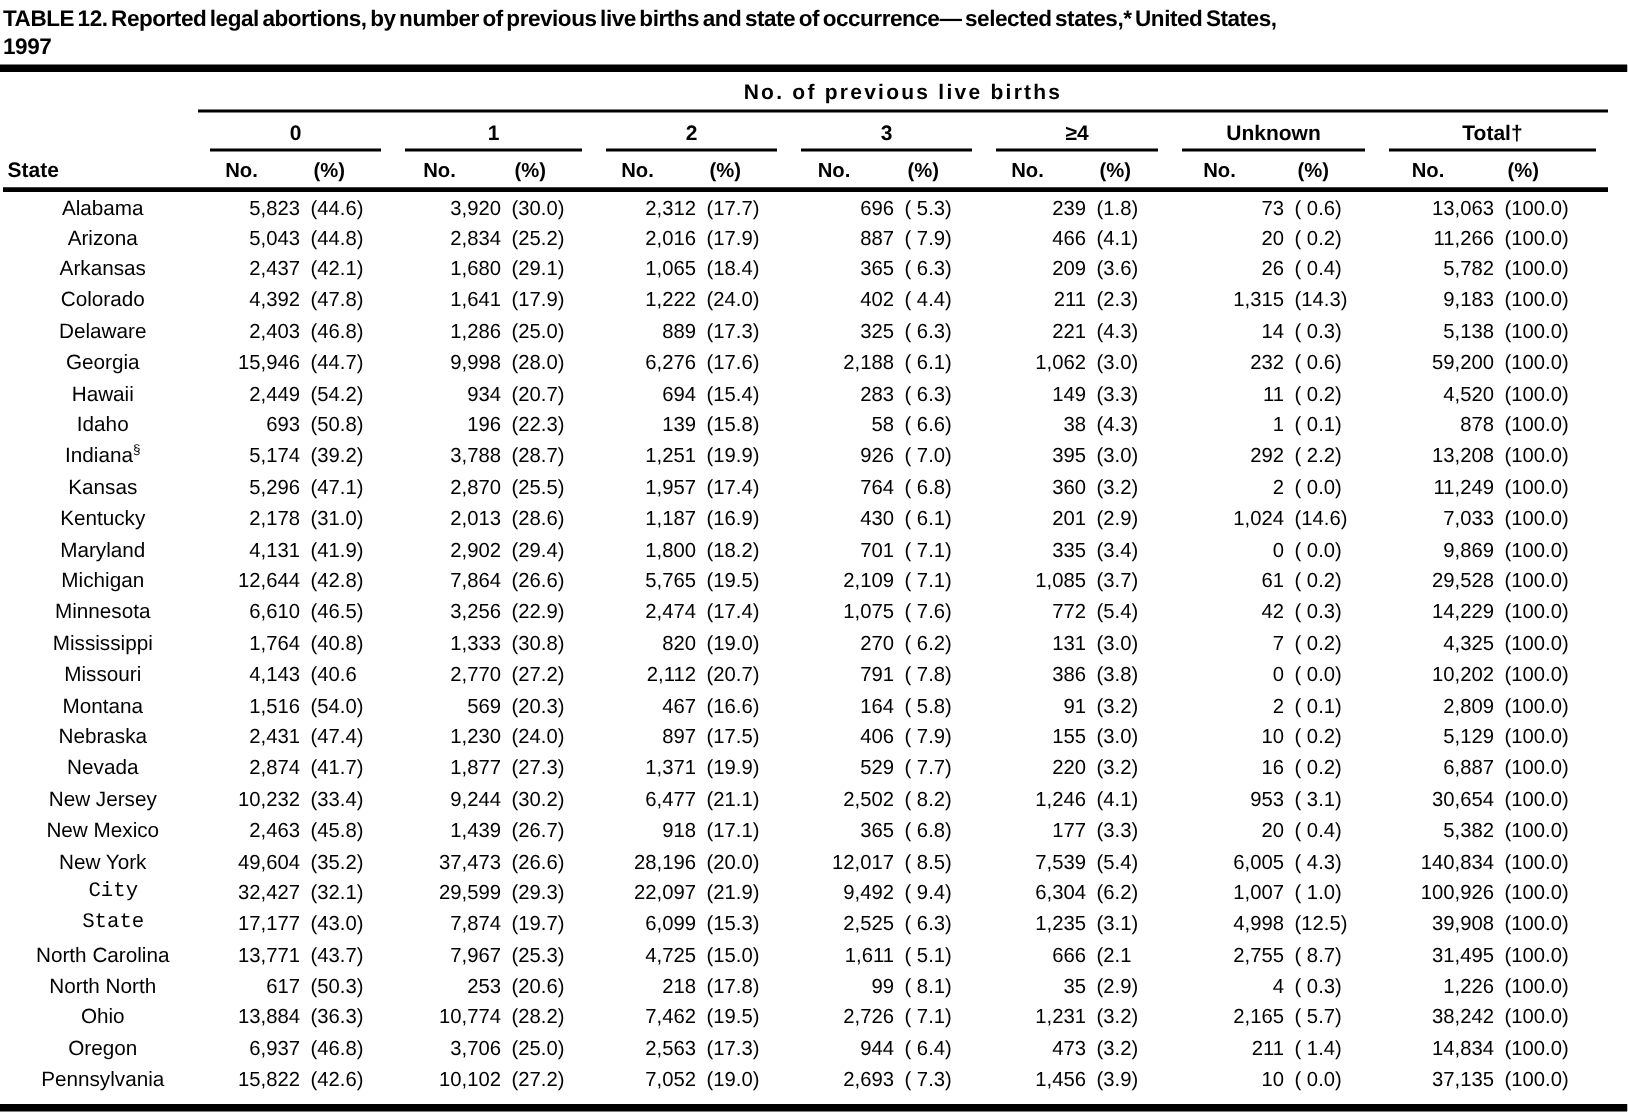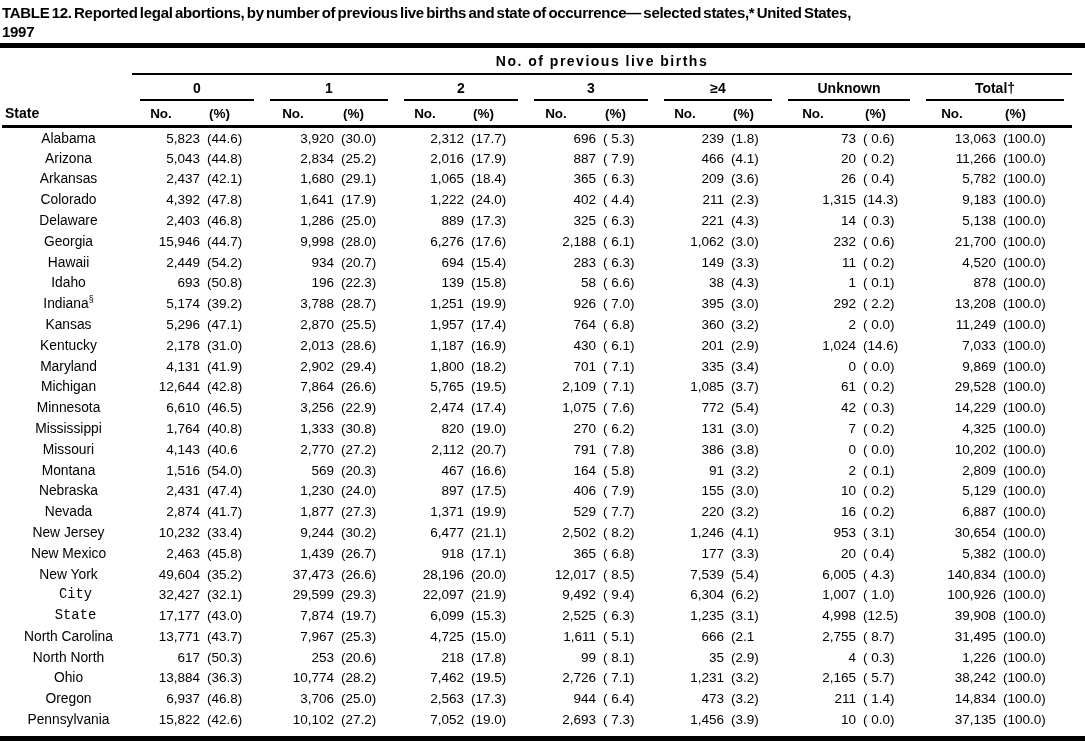--- a/index.html
+++ b/index.html
@@ -223,21 +223,21 @@
           <td class="num">9,998</td>
           <td class="pct">(28.0)</td>
           <td class="num">6,276</td>
           <td class="pct">(17.6)</td>
           <td class="num">2,188</td>
           <td class="pct">( 6.1)</td>
           <td class="num">1,062</td>
           <td class="pct">(3.0)</td>
           <td class="num">232</td>
           <td class="pct">( 0.6)</td>
-          <td class="num total">21,700</td>
+          <td class="num total">59,200</td>
           <td class="pct total">(100.0)</td>
         </tr>
         <tr>
           <td class="state"><span>Hawaii</span></td>
           <td class="num">2,449</td>
           <td class="pct">(54.2)</td>
           <td class="num">934</td>
           <td class="pct">(20.7)</td>
           <td class="num">694</td>
           <td class="pct">(15.4)</td>

